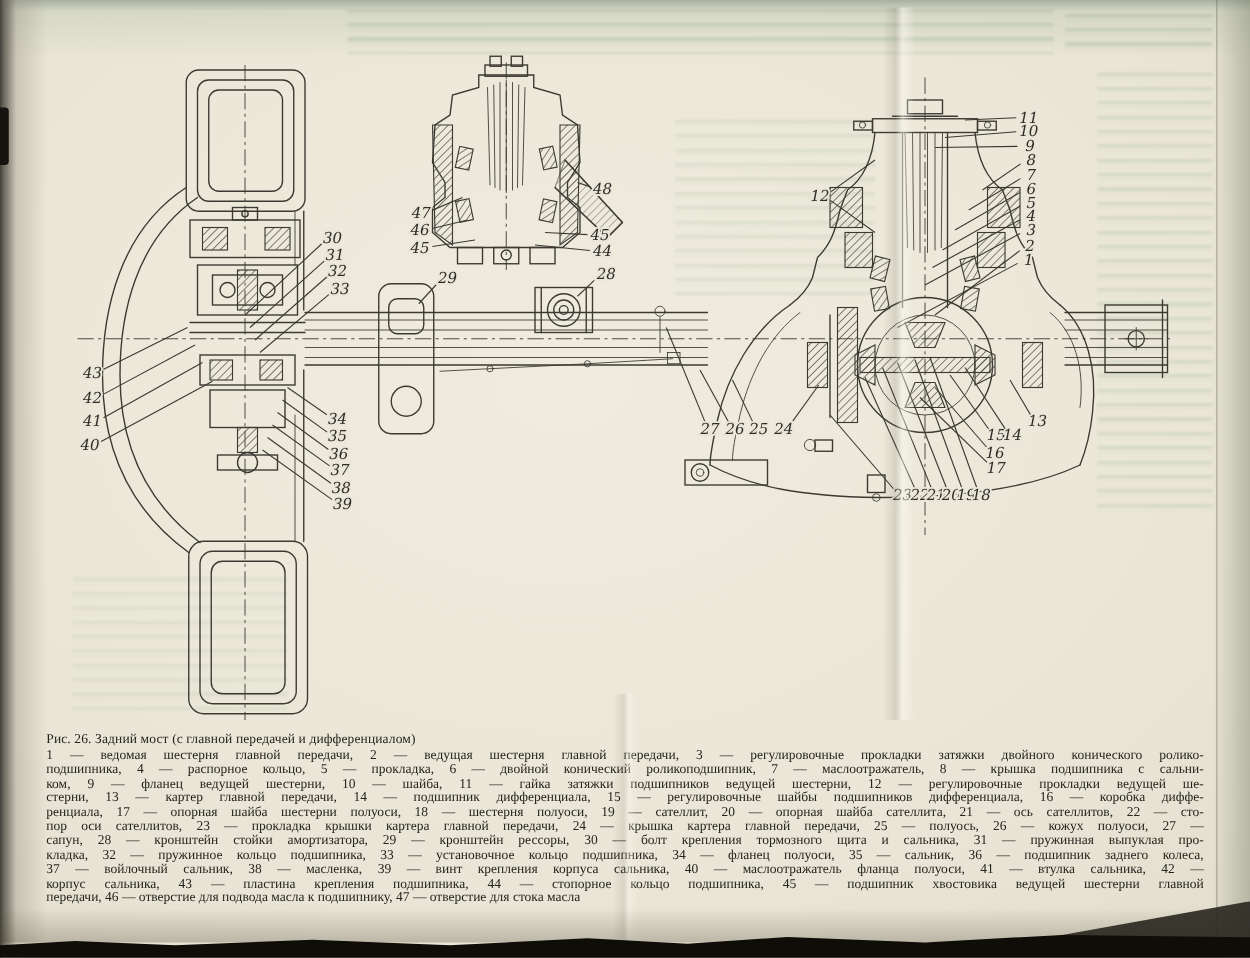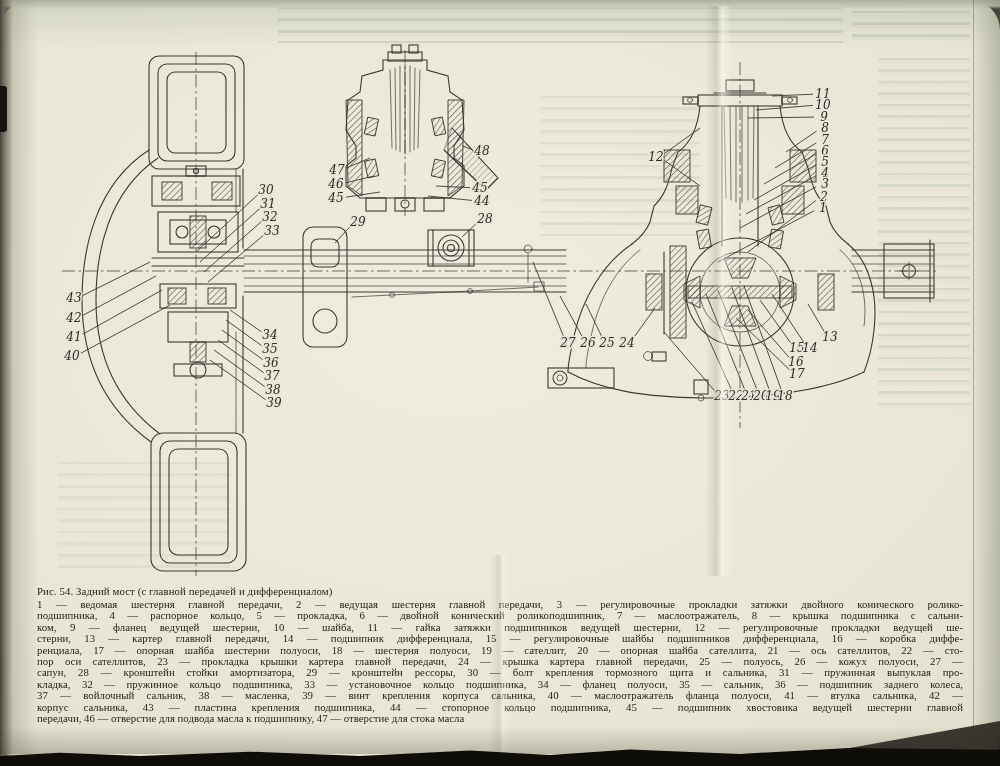--- a/index.html
+++ b/index.html
@@ -1,20 +1,20 @@
 <!DOCTYPE html>
 <html lang="ru"><head>
 <meta charset="utf-8">
 <style>
   html,body{margin:0;padding:0;background:#0e0c09;}
   .scan{position:relative;width:1000px;height:766px;overflow:hidden;
         font-family:"Liberation Serif",serif;}
   .page{position:absolute;inset:0;
         background:
-          radial-gradient(120% 115% at 45% 40%, #efecdf 0%, #e9e5d6 50%, #ddd9c8 84%, #cfccba 100%); border-radius: 30px;}
+          radial-gradient(120% 115% at 45% 40%, #efecdf 0%, #e9e5d6 50%, #ddd9c8 84%, #cfccba 100%);}
   
   .edge-top{position:absolute;left:0;top:0;right:0;height:9px;
         background:linear-gradient(180deg,#a9b0a0,#c6c9b8 65%,rgba(198,201,184,0));}
   .top-tint{position:absolute;left:0;top:0;right:0;height:48px;pointer-events:none;
         background:linear-gradient(180deg,rgba(140,160,132,.25),rgba(140,160,132,0));}
   .gutter{position:absolute;left:0;top:0;bottom:0;width:38px;
         background:linear-gradient(90deg,#43403a 0px,#6a675c 3px,rgba(150,146,130,.38) 13px,rgba(150,146,130,0) 38px);}
   .gutter-mark{position:absolute;left:0;top:86px;width:7px;height:46px;background:#16130e;border-radius:0 3px 3px 0;}
   .right-shade{position:absolute;right:0;top:0;bottom:0;width:30px;pointer-events:none;
         background:linear-gradient(270deg,rgba(118,124,104,.42),rgba(118,124,104,0));}
@@ -338,21 +338,21 @@
           <line x1="757.2" y1="390.4" x2="718" y2="290" class="leader"></line>
           <text x="761" y="396" class="callout">20</text>
           <line x1="769.5" y1="390.4" x2="732" y2="288" class="leader"></line>
           <text x="773" y="396" class="callout">19</text>
           <line x1="781.5" y1="390.4" x2="744" y2="286" class="leader"></line>
           <text x="785" y="396" class="callout">18</text>
         </g>
     </svg>
 
     <figcaption class="caption">
-      <div class="cap-title">Рис. 54. Задний мост (с главной передачей и дифференциалом)</div>
+      <div class="cap-title">Рис. 26. Задний мост (с главной передачей и дифференциалом)</div>
       <div>
         <div class="cap-line">1 — ведомая шестерня главной передачи, 2 — ведущая шестерня главной передачи, 3 — регулировочные прокладки затяжки двойного конического ролико-</div>
         <div class="cap-line">подшипника, 4 — распорное кольцо, 5 — прокладка, 6 — двойной конический роликоподшипник, 7 — маслоотражатель, 8 — крышка подшипника с сальни-</div>
         <div class="cap-line">ком, 9 — фланец ведущей шестерни, 10 — шайба, 11 — гайка затяжки подшипников ведущей шестерни, 12 — регулировочные прокладки ведущей ше-</div>
         <div class="cap-line">стерни, 13 — картер главной передачи, 14 — подшипник дифференциала, 15 — регулировочные шайбы подшипников дифференциала, 16 — коробка диффе-</div>
         <div class="cap-line">ренциала, 17 — опорная шайба шестерни полуоси, 18 — шестерня полуоси, 19 — сателлит, 20 — опорная шайба сателлита, 21 — ось сателлитов, 22 — сто-</div>
         <div class="cap-line">пор оси сателлитов, 23 — прокладка крышки картера главной передачи, 24 — крышка картера главной передачи, 25 — полуось, 26 — кожух полуоси, 27 —</div>
         <div class="cap-line">сапун, 28 — кронштейн стойки амортизатора, 29 — кронштейн рессоры, 30 — болт крепления тормозного щита и сальника, 31 — пружинная выпуклая про-</div>
         <div class="cap-line">кладка, 32 — пружинное кольцо подшипника, 33 — установочное кольцо подшипника, 34 — фланец полуоси, 35 — сальник, 36 — подшипник заднего колеса,</div>
         <div class="cap-line">37 — войлочный сальник, 38 — масленка, 39 — винт крепления корпуса сальника, 40 — маслоотражатель фланца полуоси, 41 — втулка сальника, 42 —</div>

